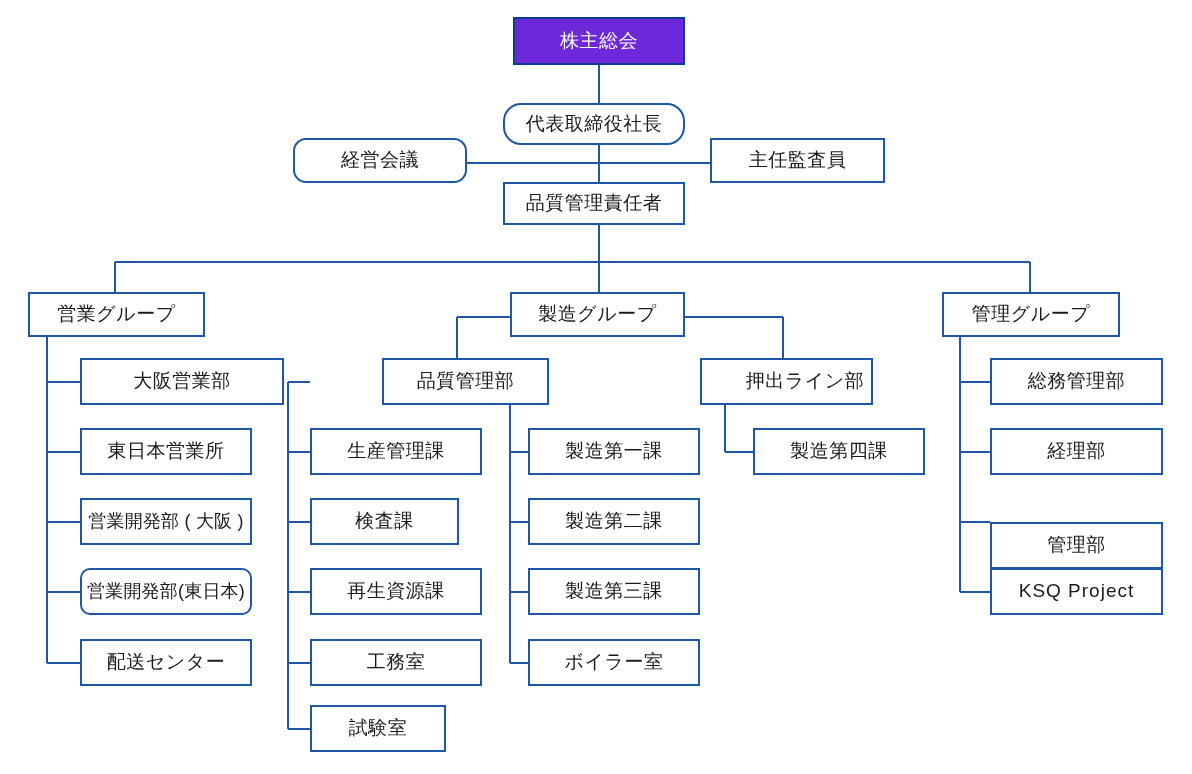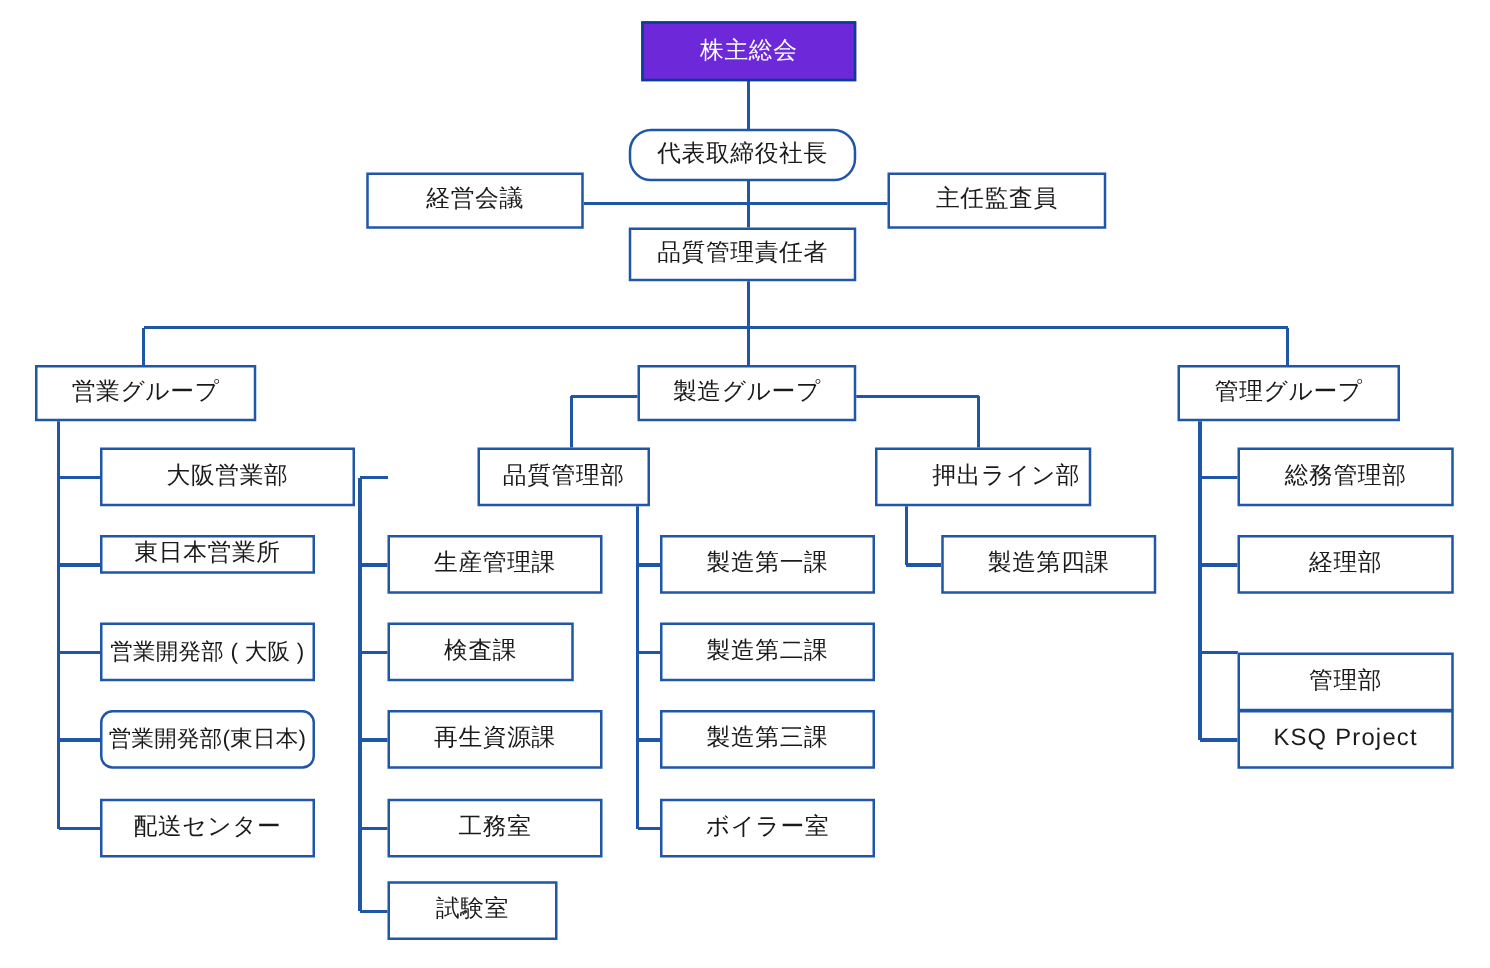--- a/index.html
+++ b/index.html
@@ -102,38 +102,38 @@
       <line x1="960" y1="522" x2="990" y2="522"></line>
       <line x1="960" y1="592" x2="990" y2="592"></line>
 
     </g>
   </svg>
 
   <div class="node root" style="left:513px;top:17px;width:172px;height:48px;">株主総会</div>
 
   <div class="node" style="left:503px;top:103px;width:182px;height:42px;border-radius:18px;">代表取締役社長</div>
 
-  <div class="node" style="left:293px;top:138px;width:174px;height:45px;">経営会議</div>
+  <div class="node" style="left:293px;top:138px;width:174px;height:45px;border-radius:13px;">経営会議</div>
 
   <div class="node" style="left:710px;top:138px;width:175px;height:45px;">主任監査員</div>
 
   <div class="node" style="left:503px;top:182px;width:182px;height:43px;">品質管理責任者</div>
 
   <div class="node" style="left:28px;top:292px;width:177px;height:45px;">営業グループ</div>
 
   <div class="node" style="left:510px;top:292px;width:175px;height:45px;">製造グループ</div>
 
   <div class="node" style="left:942px;top:292px;width:178px;height:45px;">管理グループ</div>
 
-  <div class="node" style="left:382px;top:358px;width:138px;height:47px;">品質管理部</div>
+  <div class="node" style="left:382px;top:358px;width:167px;height:47px;">品質管理部</div>
 
   <div class="node" style="left:700px;top:358px;width:173px;height:47px;padding-left:37px;">押出ライン部</div>
 
   <div class="node" style="left:80px;top:358px;width:204px;height:47px;">大阪営業部</div>
-  <div class="node" style="left:80px;top:428px;width:172px;height:31px;text-align:right;">東日本営業所</div>
+  <div class="node" style="left:80px;top:428px;width:172px;height:47px;text-align:right;">東日本営業所</div>
   <div class="node small" style="left:80px;top:498px;width:172px;height:47px;">営業開発部 ( 大阪 )</div>
   <div class="node small" style="left:80px;top:568px;width:172px;height:47px;border-radius:10px;">営業開発部(東日本)</div>
   <div class="node" style="left:80px;top:639px;width:172px;height:47px;">配送センター</div>
 
   <div class="node" style="left:310px;top:428px;width:172px;height:47px;">生産管理課</div>
   <div class="node" style="left:310px;top:498px;width:149px;height:47px;">検査課</div>
   <div class="node" style="left:310px;top:568px;width:172px;height:47px;">再生資源課</div>
   <div class="node" style="left:310px;top:639px;width:172px;height:47px;">工務室</div>
   <div class="node" style="left:310px;top:705px;width:136px;height:47px;">試験室</div>
 

